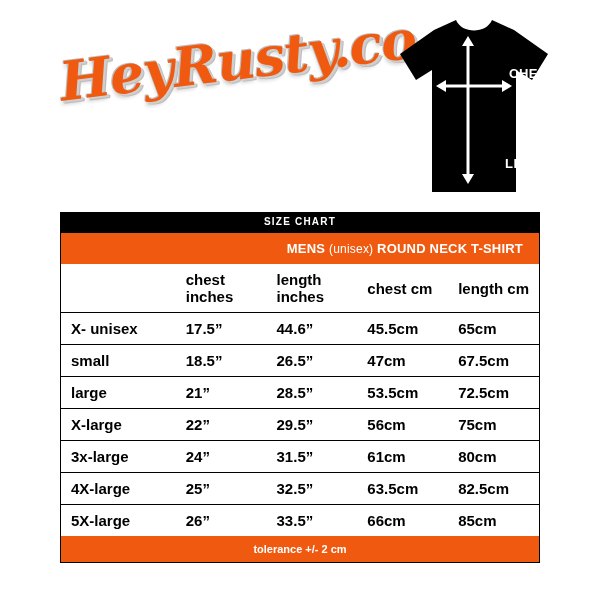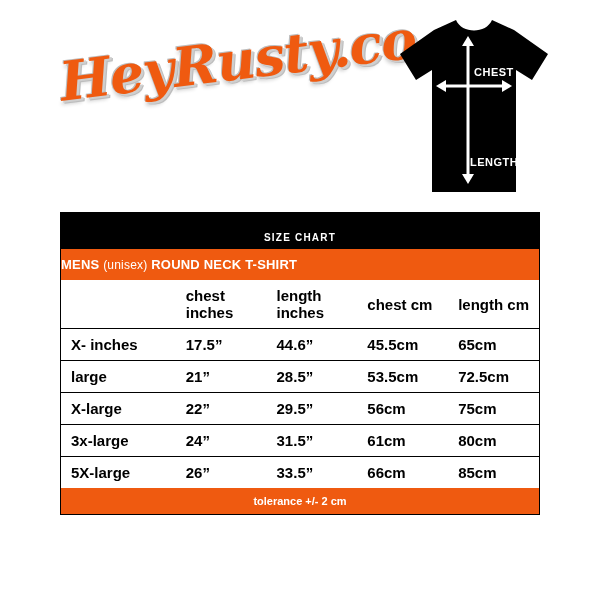--- a/index.html
+++ b/index.html
@@ -58,23 +58,24 @@
     top: 14px;
     width: 220px;
     height: 185px;
   }
   .shirt-svg { display: block; }
 
   .shirt-label {
     position: absolute;
     font-family: "Liberation Sans", sans-serif;
     font-weight: bold;
-    font-size: 11px;
+    font-size: 13px;
     color: #ffffff;
     letter-spacing: 0.5px;
+    margin-left: 35px;
   }
   .label-chest { left: 112px; top: 52px; }
   .label-length { left: 108px; top: 142px; }
 
   
   .chart {
     position: absolute;
     left: 60px;
     top: 212px;
     width: 480px;
@@ -82,29 +83,29 @@
     box-sizing: border-box;
     background: #ffffff;
   }
   .band-black {
     background: #000000;
     color: #ffffff;
     text-align: center;
     font-size: 10px;
     font-weight: bold;
     letter-spacing: 1.2px;
-    padding: 19px 0 6px 0;
+    padding: 3px 0 6px 0;
   }
   .band-orange {
     background: #ef5a10;
     color: #ffffff;
-    text-align: left;
+    text-align: right;
     font-size: 13px;
     font-weight: bold;
-    padding: 8px 0 8px 0;
+    padding: 8px 16px 8px 0;
     letter-spacing: 0.2px;
   }
   .band-orange .thin { font-weight: normal; font-size: 12px; }
   .band-orange-foot {
     background: #ef5a10;
     color: #ffffff;
     text-align: center;
     font-size: 11px;
     font-weight: bold;
     padding: 7px 0 7px 0;
@@ -181,25 +182,32 @@
       <tr>
         <th></th>
         <th>chest inches</th>
         <th>length inches</th>
         <th>chest cm</th>
         <th>length cm</th>
       </tr>
     </thead>
     <tbody>
       <tr>
-        <td>X- inches</td>
+        <td>X- unisex</td>
         <td>17.5”</td>
         <td>44.6”</td>
         <td>45.5cm</td>
         <td>65cm</td>
+      </tr>
+      <tr>
+        <td>small</td>
+        <td>18.5”</td>
+        <td>26.5”</td>
+        <td>47cm</td>
+        <td>67.5cm</td>
       </tr>
       <tr>
         <td>large</td>
         <td>21”</td>
         <td>28.5”</td>
         <td>53.5cm</td>
         <td>72.5cm</td>
       </tr>
       <tr>
         <td>X-large</td>
@@ -209,20 +217,27 @@
         <td>75cm</td>
       </tr>
       <tr>
         <td>3x-large</td>
         <td>24”</td>
         <td>31.5”</td>
         <td>61cm</td>
         <td>80cm</td>
       </tr>
       <tr>
+        <td>4X-large</td>
+        <td>25”</td>
+        <td>32.5”</td>
+        <td>63.5cm</td>
+        <td>82.5cm</td>
+      </tr>
+      <tr>
         <td>5X-large</td>
         <td>26”</td>
         <td>33.5”</td>
         <td>66cm</td>
         <td>85cm</td>
       </tr>
     </tbody>
   </table>
 
   <div class="band-orange-foot">tolerance +/- 2 cm</div>

